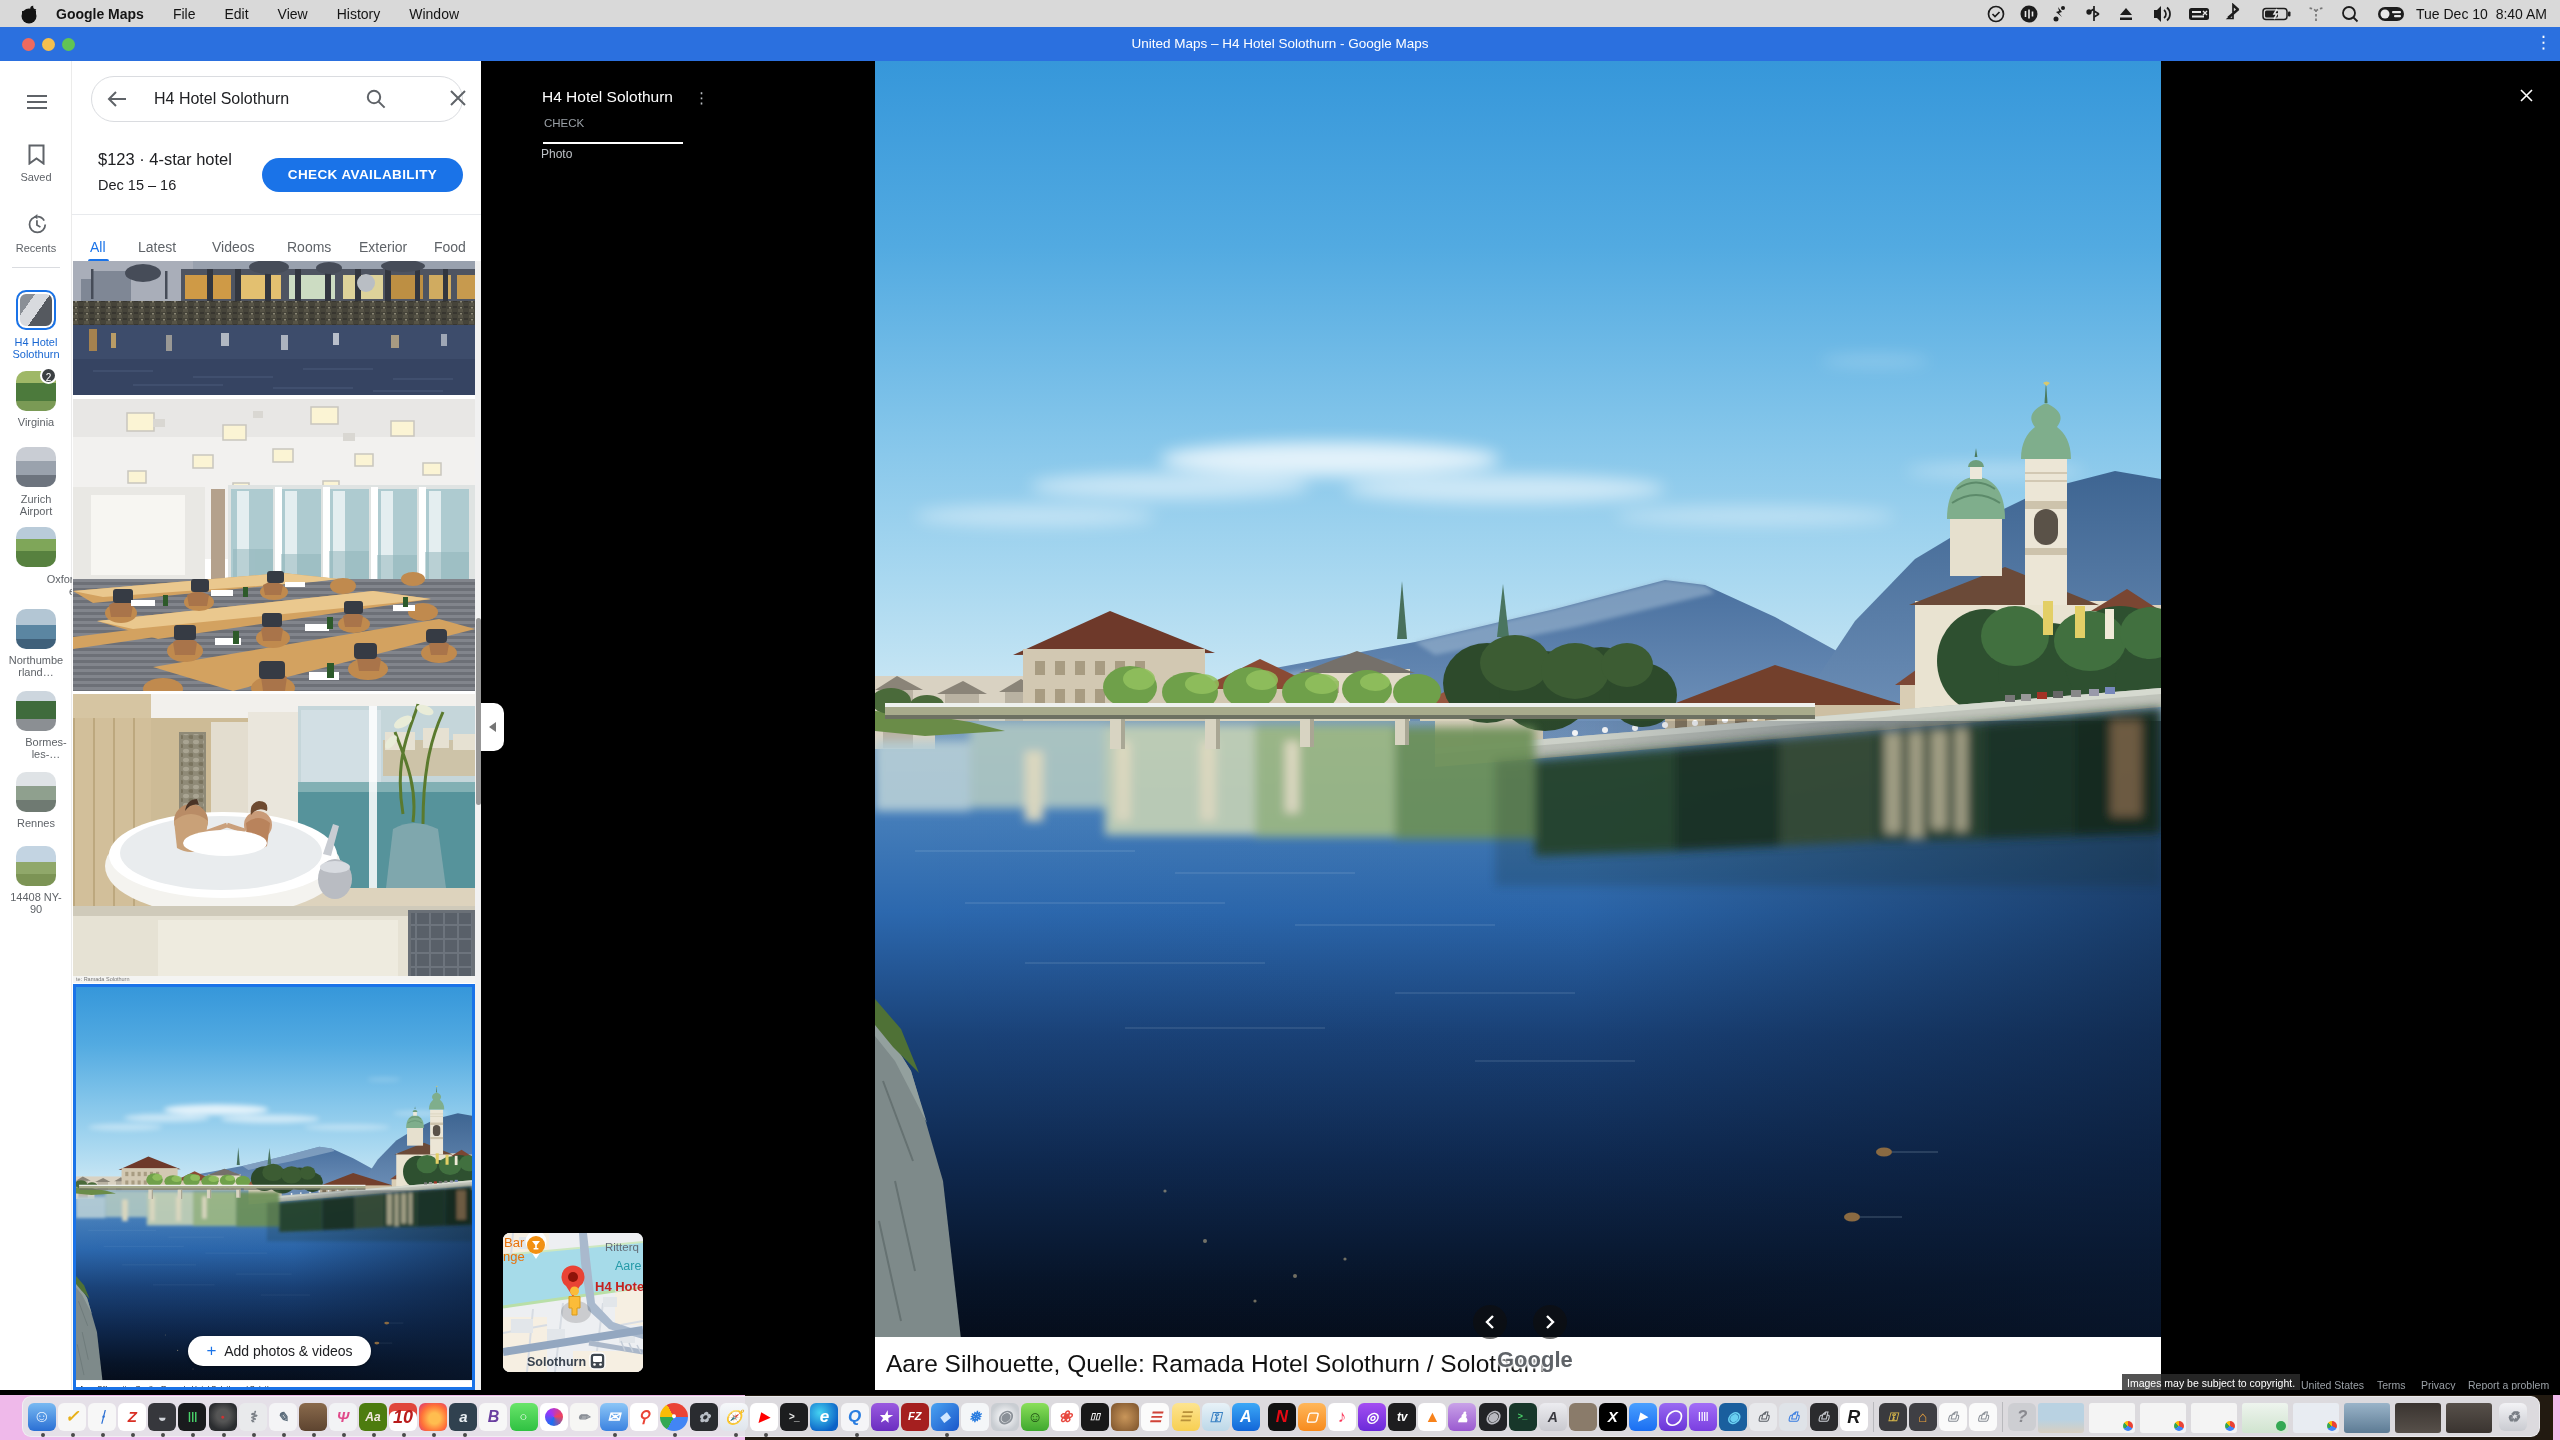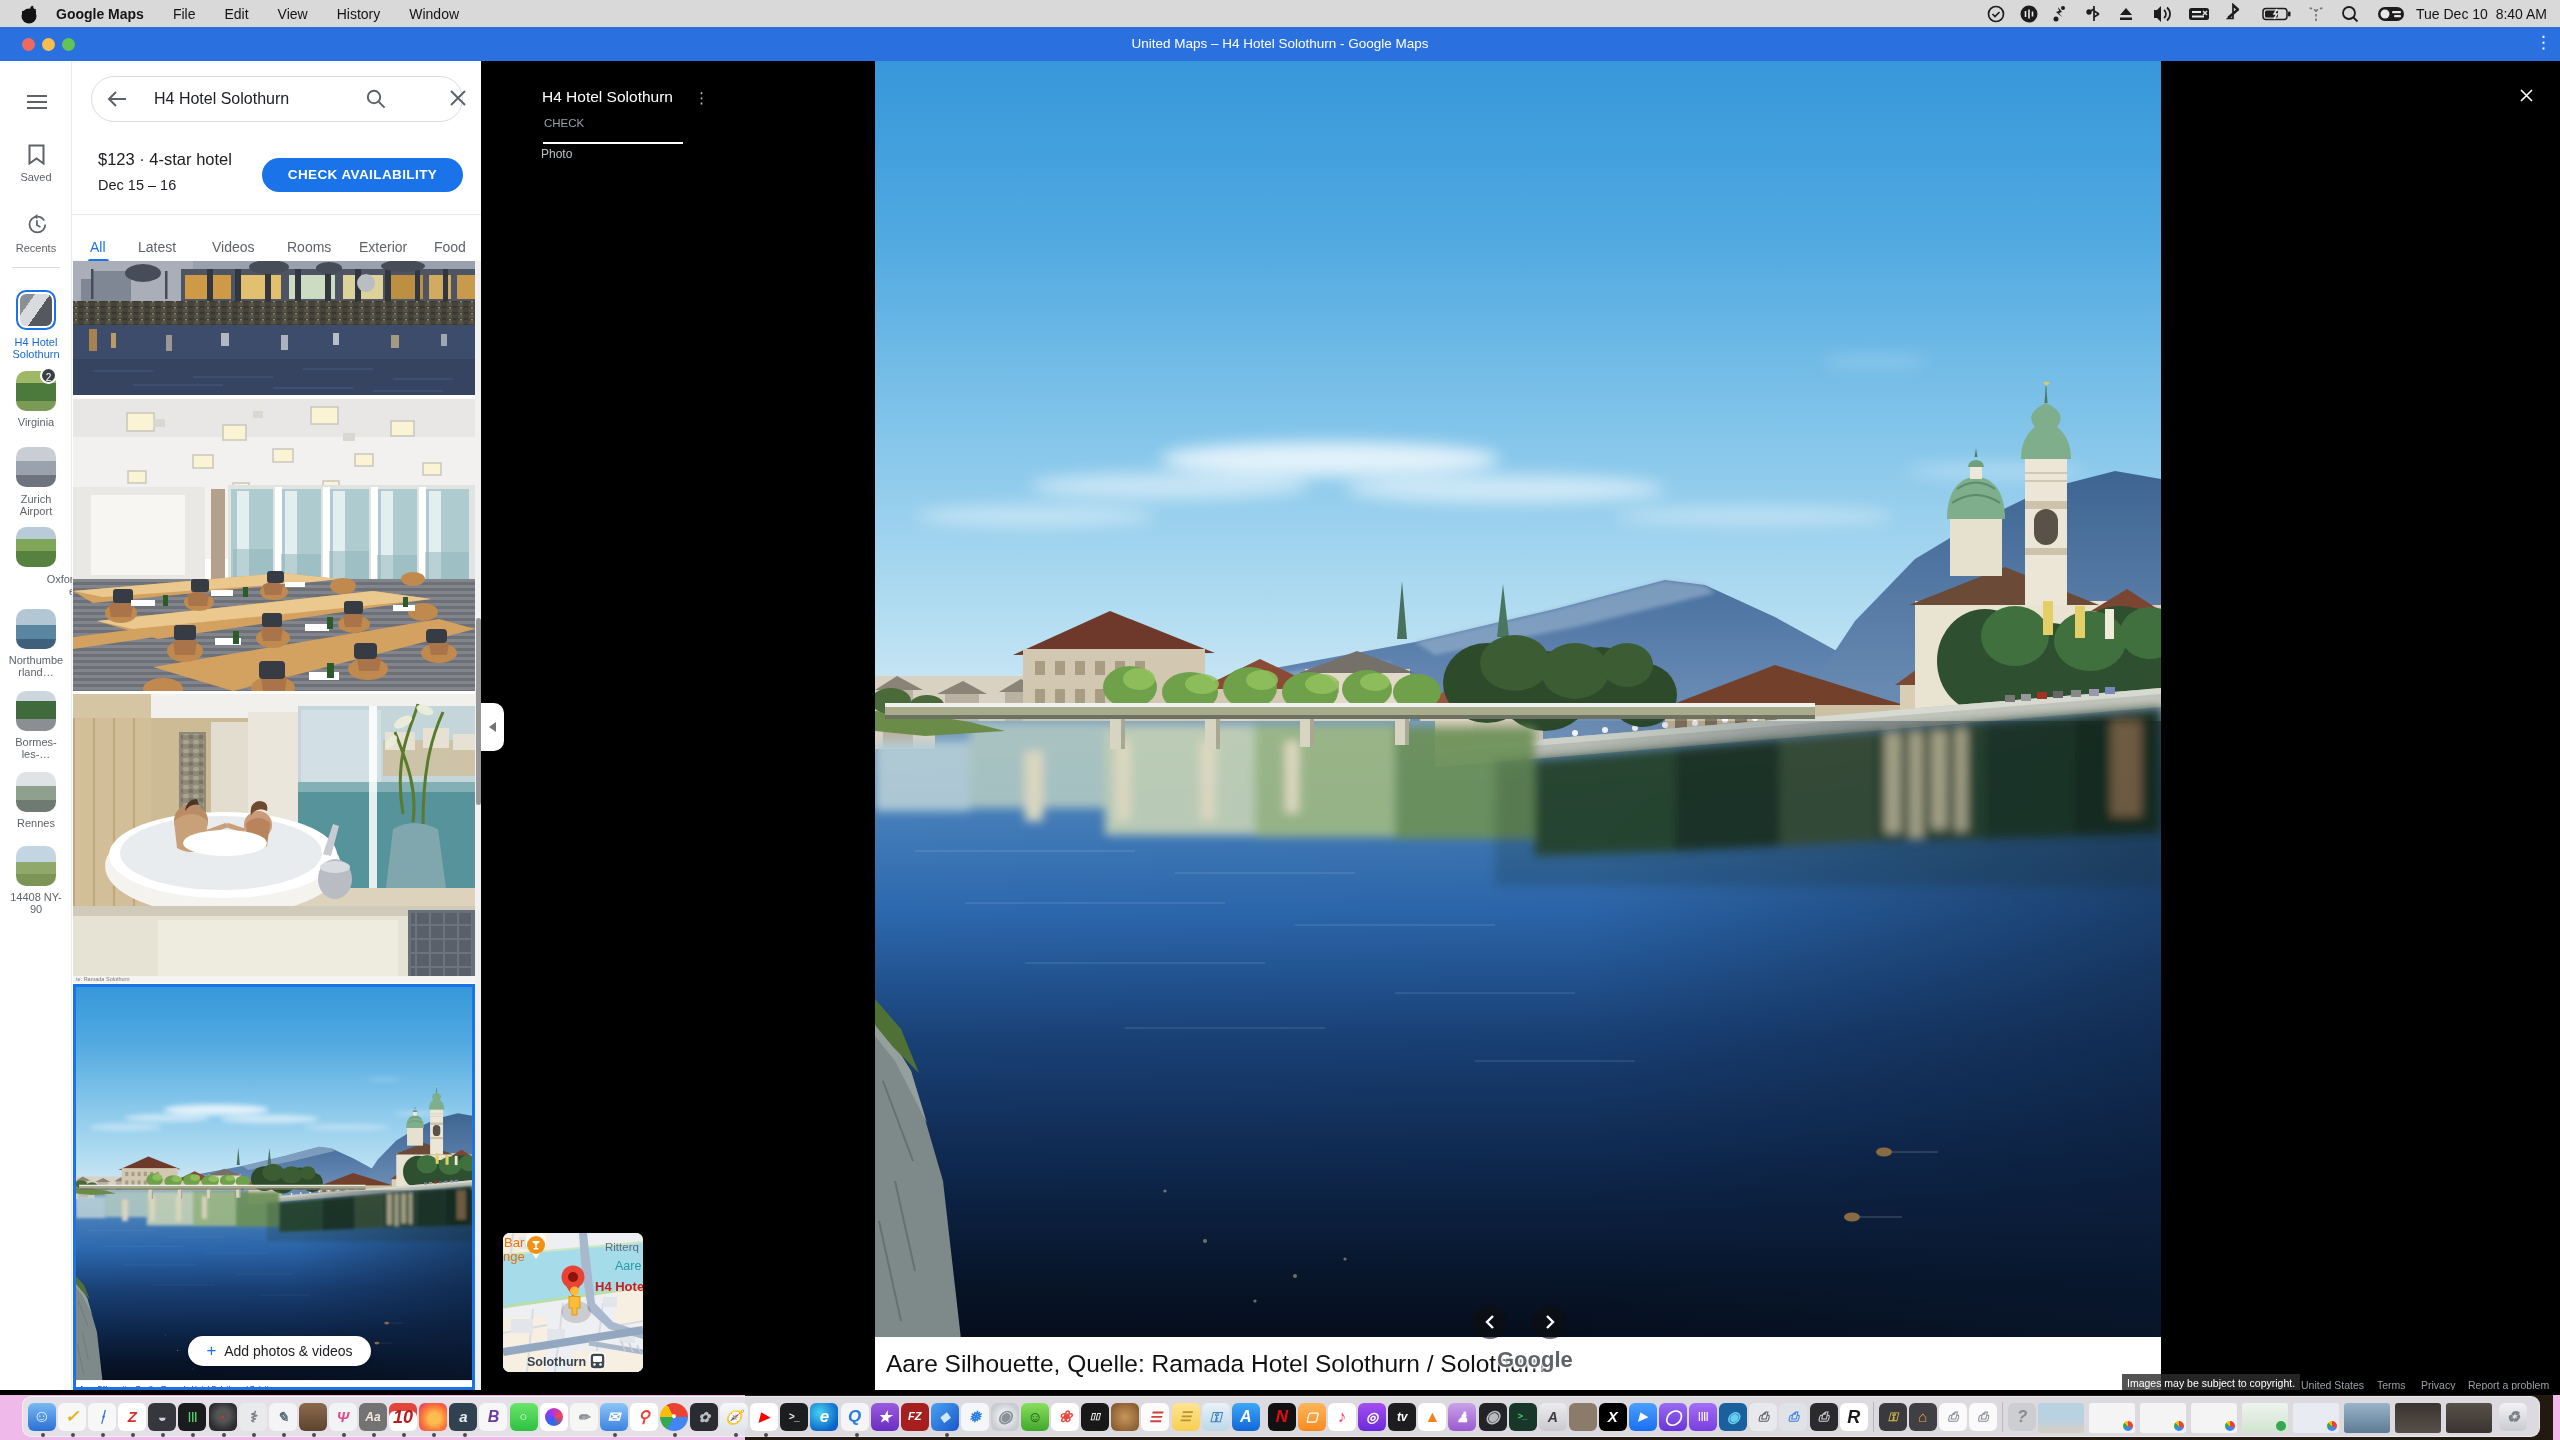--- a/index.html
+++ b/index.html
@@ -438,21 +438,21 @@
     <div class="thumb" style="top:310px;background:linear-gradient(180deg,#9fb867 0 30%,#4c7a3c 30% 75%,#7a9a55 75%);"></div>
     <div class="abs" style="left:40px;top:306px;width:17px;height:17px;border-radius:50%;background:#3c4043;border:2px solid #fff;color:#fff;font-size:10px;text-align:center;line-height:17px">2</div>
     <div class="sbl" style="left:0;top:356px;">Virginia</div>
     <div class="thumb" style="top:386px;background:linear-gradient(180deg,#c9cdd4 0 35%,#9aa2ad 35% 70%,#6d747e 70%);"></div>
     <div class="sbl" style="left:0;top:433px;">Zurich<br>Airport</div>
     <div class="thumb" style="top:466px;background:linear-gradient(180deg,#b9cbd9 0 30%,#7fa659 30% 60%,#57813f 60%);"></div>
     <div class="sbl" style="left:0;top:513px;margin-left:36px;">Oxfordshir<br>e</div>
     <div class="thumb" style="top:548px;background:linear-gradient(180deg,#b3c6d4 0 40%,#5b86a2 40% 75%,#3f607a 75%);"></div>
     <div class="sbl" style="left:0;top:594px;">Northumbe<br>rland…</div>
     <div class="thumb" style="top:630px;background:linear-gradient(180deg,#cdd6de 0 25%,#3f6b3c 25% 70%,#8b8f93 70%);"></div>
-    <div class="sbl" style="left:0;top:676px;">Bormes-<br>les-…</div>
+    <div class="sbl" style="left:10px;top:676px;">Bormes-<br>les-…</div>
     <div class="thumb" style="top:711px;background:linear-gradient(180deg,#dfe3e6 0 35%,#8fa08e 35% 70%,#6f7a72 70%);"></div>
     <div class="sbl" style="left:0;top:757px;">Rennes</div>
     <div class="thumb" style="top:785px;background:linear-gradient(180deg,#c3d4e2 0 40%,#90a86a 40% 70%,#7c9455 70%);"></div>
     <div class="sbl" style="left:0;top:831px;">14408 NY-<br>90</div>
   </div>
 <div id="panel">
     <div id="searchbox">
 <svg class="abs" style="left:15px;top:13px" width="20" height="18" viewBox="0 0 20 18">
 <g stroke="#5f6368" stroke-width="2" fill="none">
           <path d="M19 9H2M9 2L2 9l7 7"></path>
@@ -871,21 +871,21 @@
     <i class="di" style="background:#e9eaec;">
       <span style="color:#7a7f86;font-size:15px;line-height:1">⚕</span>
     </i>
     <i class="di" style="background:#f4f4f6;">
       <span style="color:#5a6b7a;font-size:14px;line-height:1">✎</span>
     </i>
     <i class="di" style="background:linear-gradient(180deg,#8a6a4c,#5d4430);"></i>
     <i class="di" style="background:#f2f3f5;">
       <span style="color:#e04a8a;font-size:15px;line-height:1">Ψ</span>
     </i>
-    <i class="di" style="background:#737373;">
+    <i class="di" style="background:#4d7c0f;">
       <span style="color:#f4e8e0;font-size:12px;line-height:1">Aa</span>
     </i>
     <i class="di" style="background:#fff;box-shadow:inset 0 8px 0 #e0463c">
       <span style="color:#b91c1c;font-size:18px;line-height:1">10</span>
     </i>
     <i class="di" style="background:radial-gradient(circle at 55% 55%,#ffbd4f 25%,#ff7139 60%,#e33f6c 90%);"></i>
     <i class="di" style="background:#30414f;">
       <span style="color:#e8eef2;font-size:15px;line-height:1">a</span>
     </i>
     <i class="di" style="background:#f7f7f7;">

